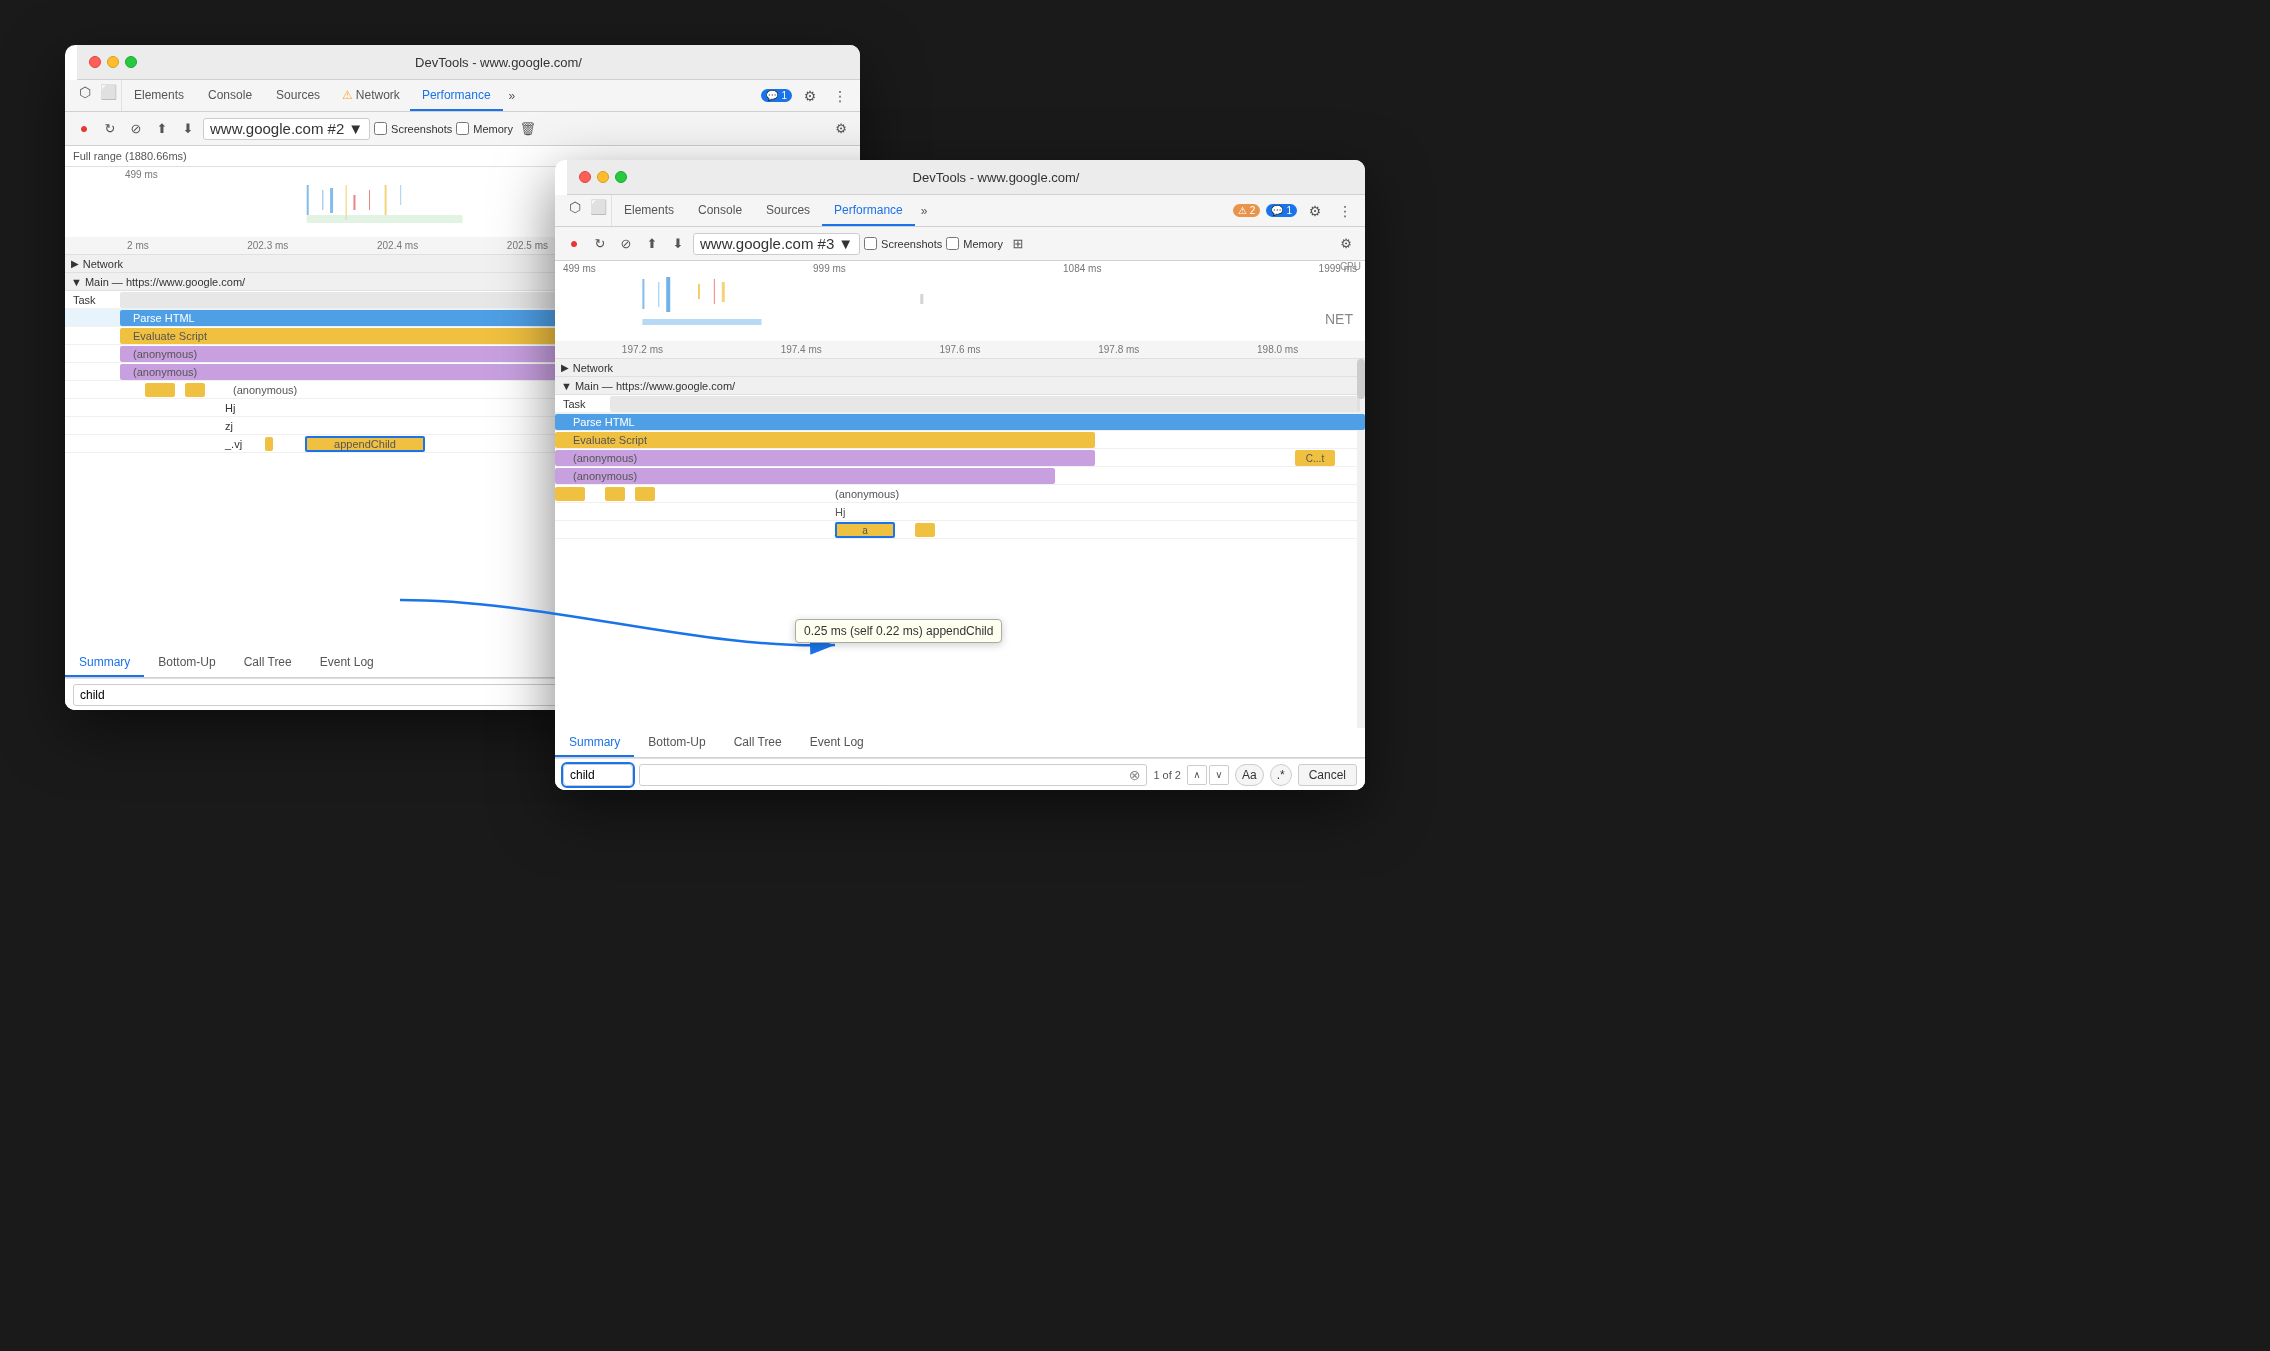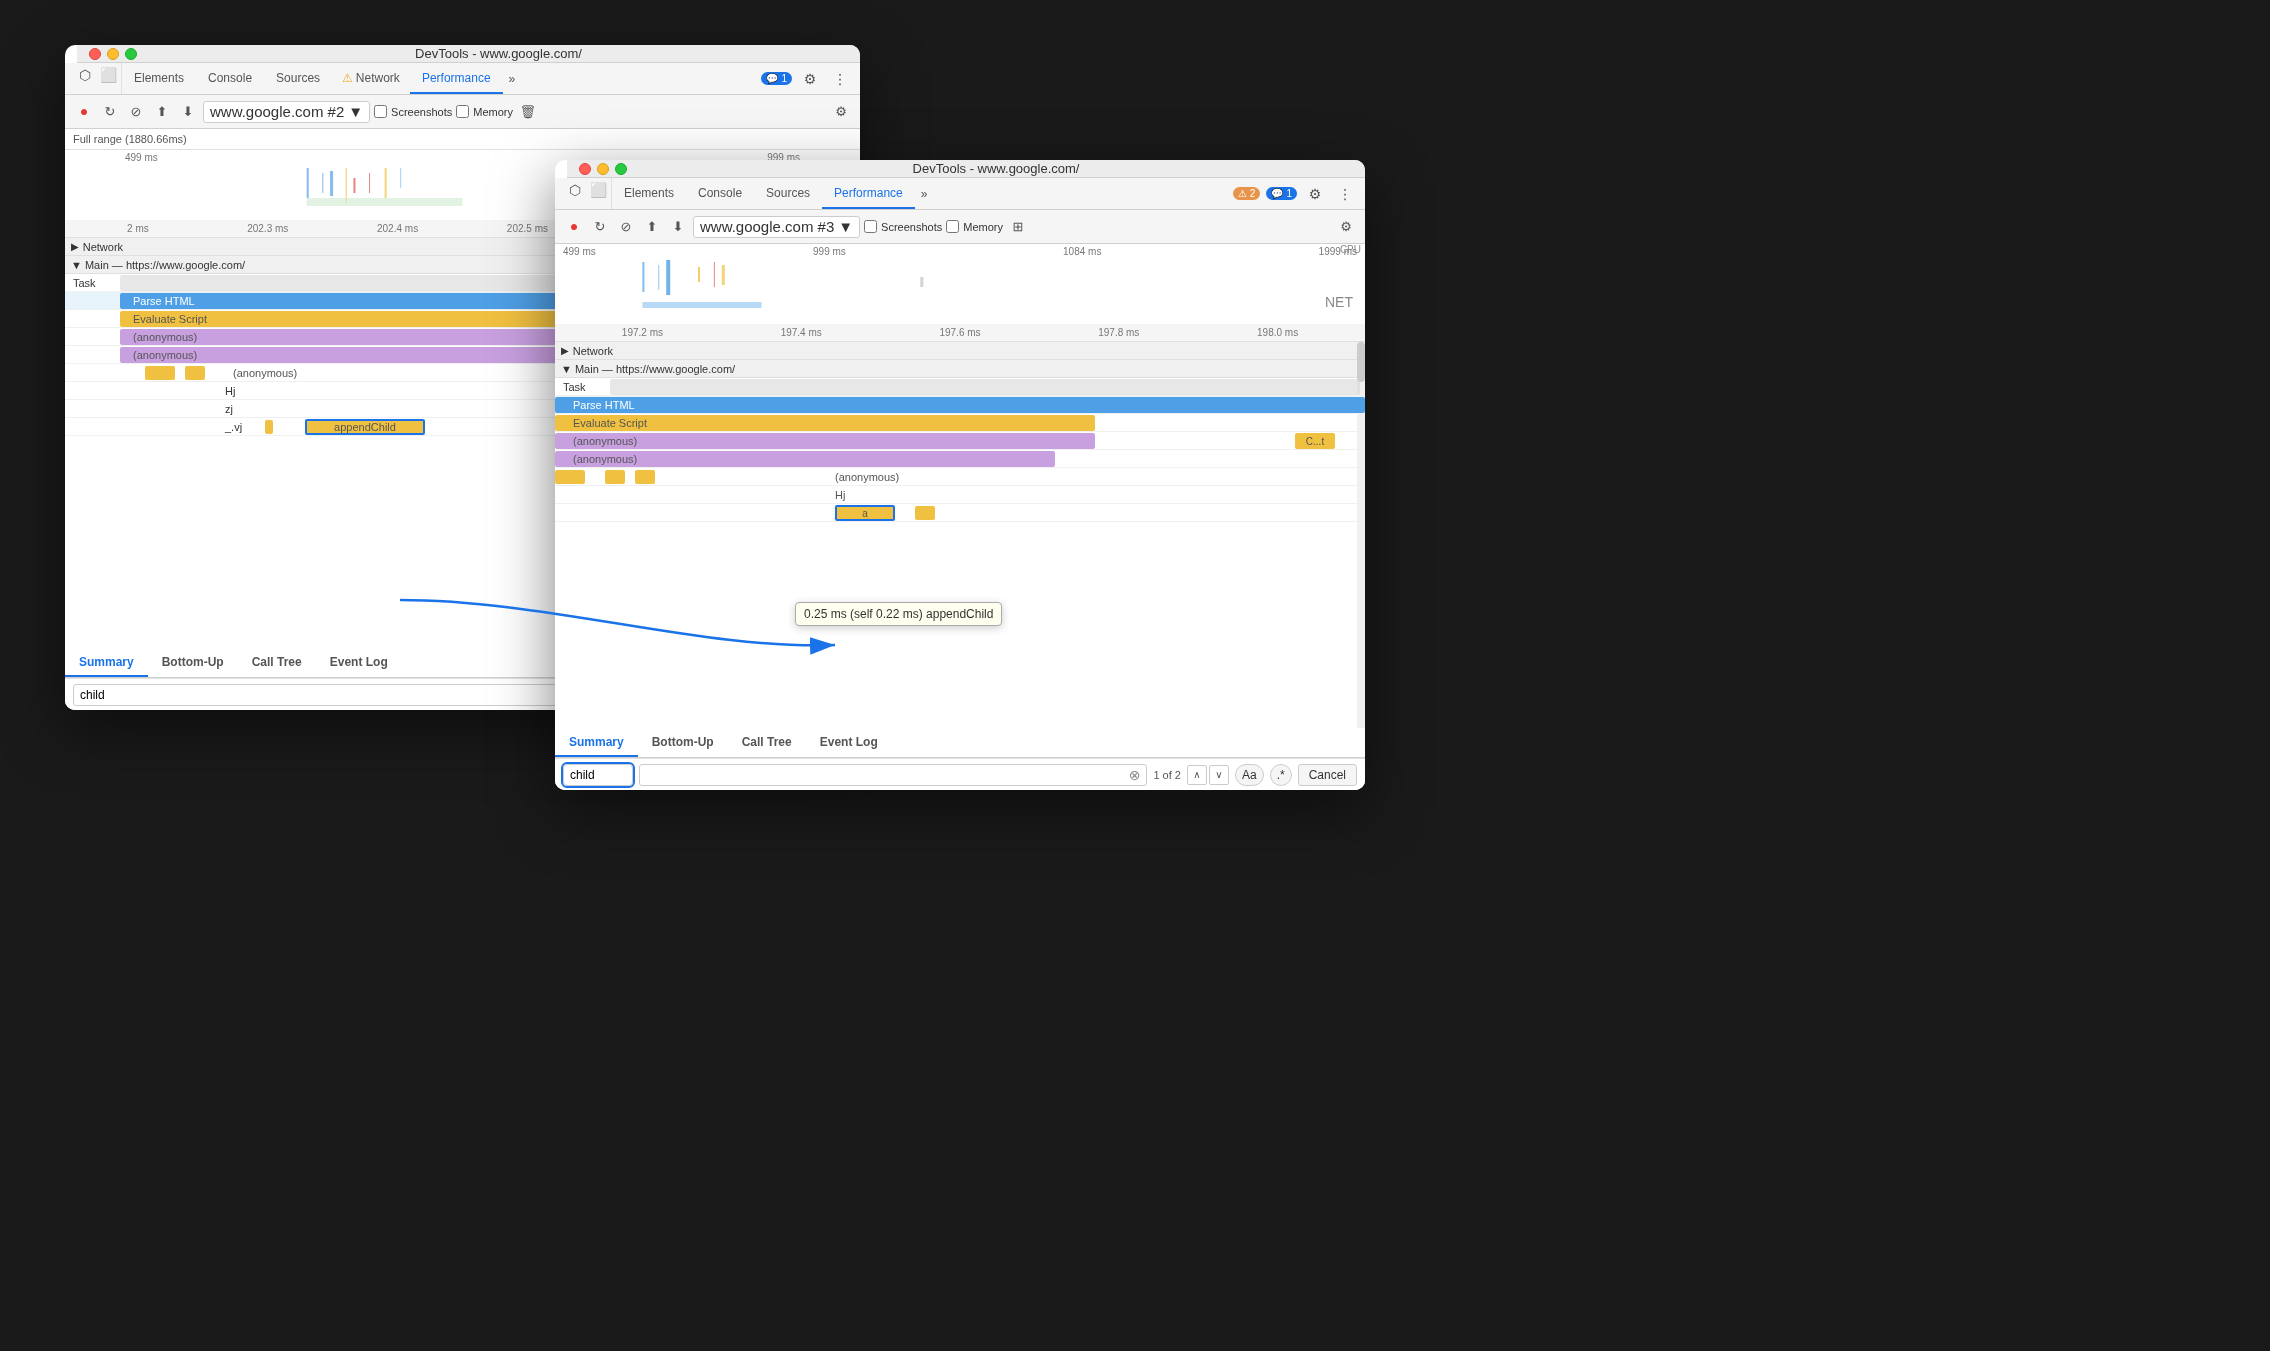--- a/index.html
+++ b/index.html
@@ -36,21 +36,21 @@
     .window-front {
       left: 555px;
       top: 160px;
       width: 810px;
       height: 630px;
     }
 
     
     .title-bar {
       background: #ececec;
-      height: 18px;
+      height: 35px;
       display: flex;
       align-items: center;
       padding: 0 12px;
       border-bottom: 1px solid #d0d0d0;
       flex-shrink: 0;
       margin-left: 12px;
     }
 
     .traffic-lights {
       display: flex;
@@ -244,21 +244,20 @@
     }
 
     .bottom-tab {
       padding: 0 14px;
       display: flex;
       align-items: center;
       font-size: 12px;
       color: #555;
       cursor: pointer;
       border-bottom: 2px solid transparent;
-      font-weight: bold;
     }
 
     .bottom-tab.active {
       color: #1a73e8;
       border-bottom: 2px solid #1a73e8;
     }
 
     
     .search-bar {
       display: flex;

